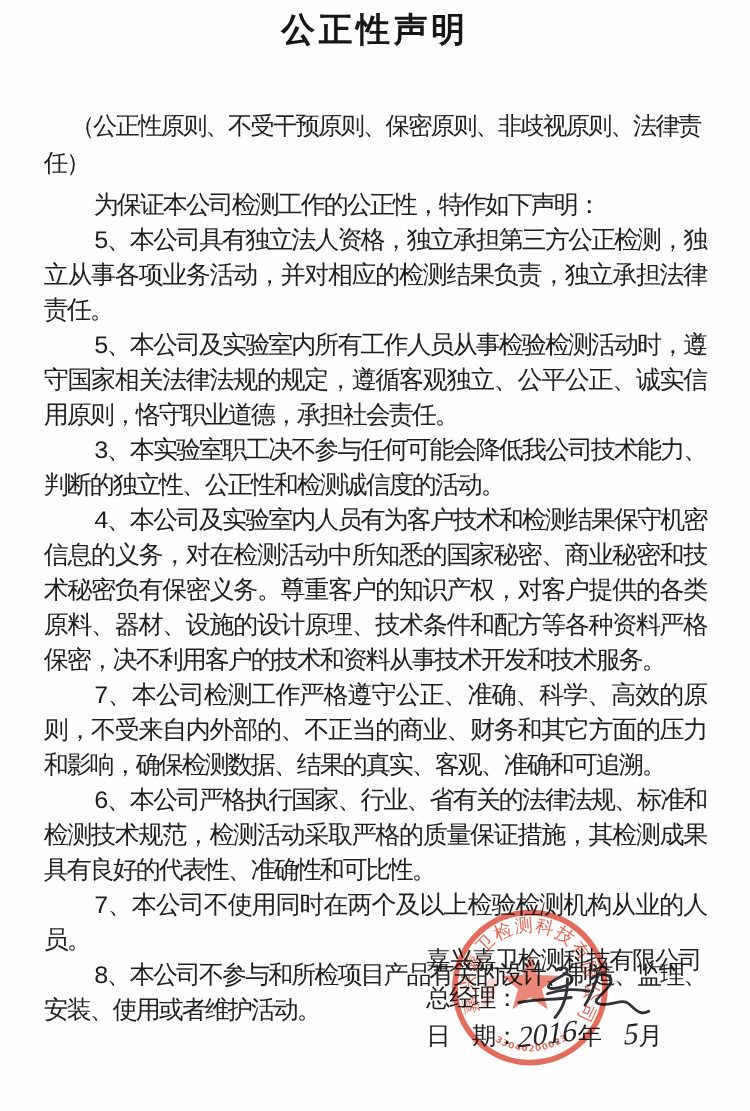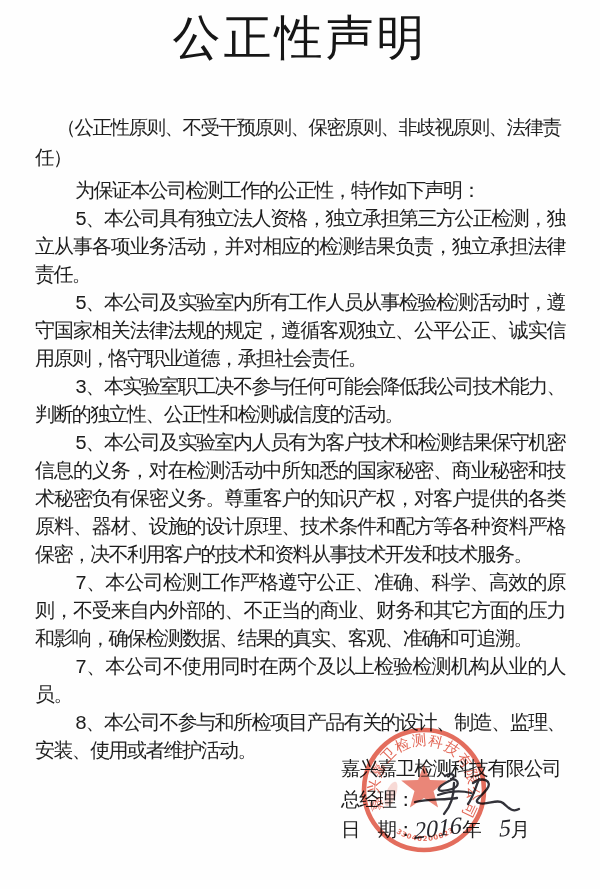--- a/index.html
+++ b/index.html
@@ -7,22 +7,22 @@
     position:relative;
     width:600px;height:889px;
     background:#fefefe;
     overflow:hidden;
     font-family:"Liberation Serif","DejaVu Serif",serif;
     color:#1e1e1e;
   }
   .doc-title{
     margin:8px 0 0 0;
     text-align:center;
-    font-size:48px;
-    font-weight:normal;
+    font-size:27px;
+    font-weight:bold;
     letter-spacing:3px;
     line-height:1.25;
     color:#161616;
   }
   .principles{
     margin:45px 35px 0 35px;
     font-weight:normal;
     font-size:19.5px;
     letter-spacing:-1.5px;
     line-height:30px;
@@ -81,22 +81,23 @@
 
   <h1 class="doc-title">公正性声明</h1>
 
   <p class="principles">（公正性原则、不受干预原则、保密原则、非歧视原则、法律责任）</p>
 
   <div class="body-text">
     <p>为保证本公司检测工作的公正性，特作如下声明：</p>
     <p>5、本公司具有独立法人资格，独立承担第三方公正检测，独立从事各项业务活动，并对相应的检测结果负责，独立承担法律责任。</p>
     <p>5、本公司及实验室内所有工作人员从事检验检测活动时，遵守国家相关法律法规的规定，遵循客观独立、公平公正、诚实信用原则，恪守职业道德，承担社会责任。</p>
     <p>3、本实验室职工决不参与任何可能会降低我公司技术能力、判断的独立性、公正性和检测诚信度的活动。</p>
-    <p>5、本公司及实验室内人员有为客户技术和检测结果保守机密信息的义务，对在检测活动中所知悉的国家秘密、商业秘密和技术秘密负有保密义务。尊重客户的知识产权，对客户提供的各类原料、器材、设施的设计原理、技术条件和配方等各种资料严格保密，决不利用客户的技术和资料从事技术开发和技术服务。</p>
+    <p>4、本公司及实验室内人员有为客户技术和检测结果保守机密信息的义务，对在检测活动中所知悉的国家秘密、商业秘密和技术秘密负有保密义务。尊重客户的知识产权，对客户提供的各类原料、器材、设施的设计原理、技术条件和配方等各种资料严格保密，决不利用客户的技术和资料从事技术开发和技术服务。</p>
     <p>7、本公司检测工作严格遵守公正、准确、科学、高效的原则，不受来自内外部的、不正当的商业、财务和其它方面的压力和影响，确保检测数据、结果的真实、客观、准确和可追溯。</p>
+    <p>6、本公司严格执行国家、行业、省有关的法律法规、标准和检测技术规范，检测活动采取严格的质量保证措施，其检测成果具有良好的代表性、准确性和可比性。</p>
     <p>7、本公司不使用同时在两个及以上检验检测机构从业的人员。</p>
     <p>8、本公司不参与和所检项目产品有关的设计、制造、监理、安装、使用或者维护活动。</p>
   </div>
 
   <div class="sig-block">
     <div class="sig-line">嘉兴嘉卫检测科技有限公司</div>
     <div class="sig-line">
       <span>总经理：</span>
     </div>
     <div class="sig-line">

